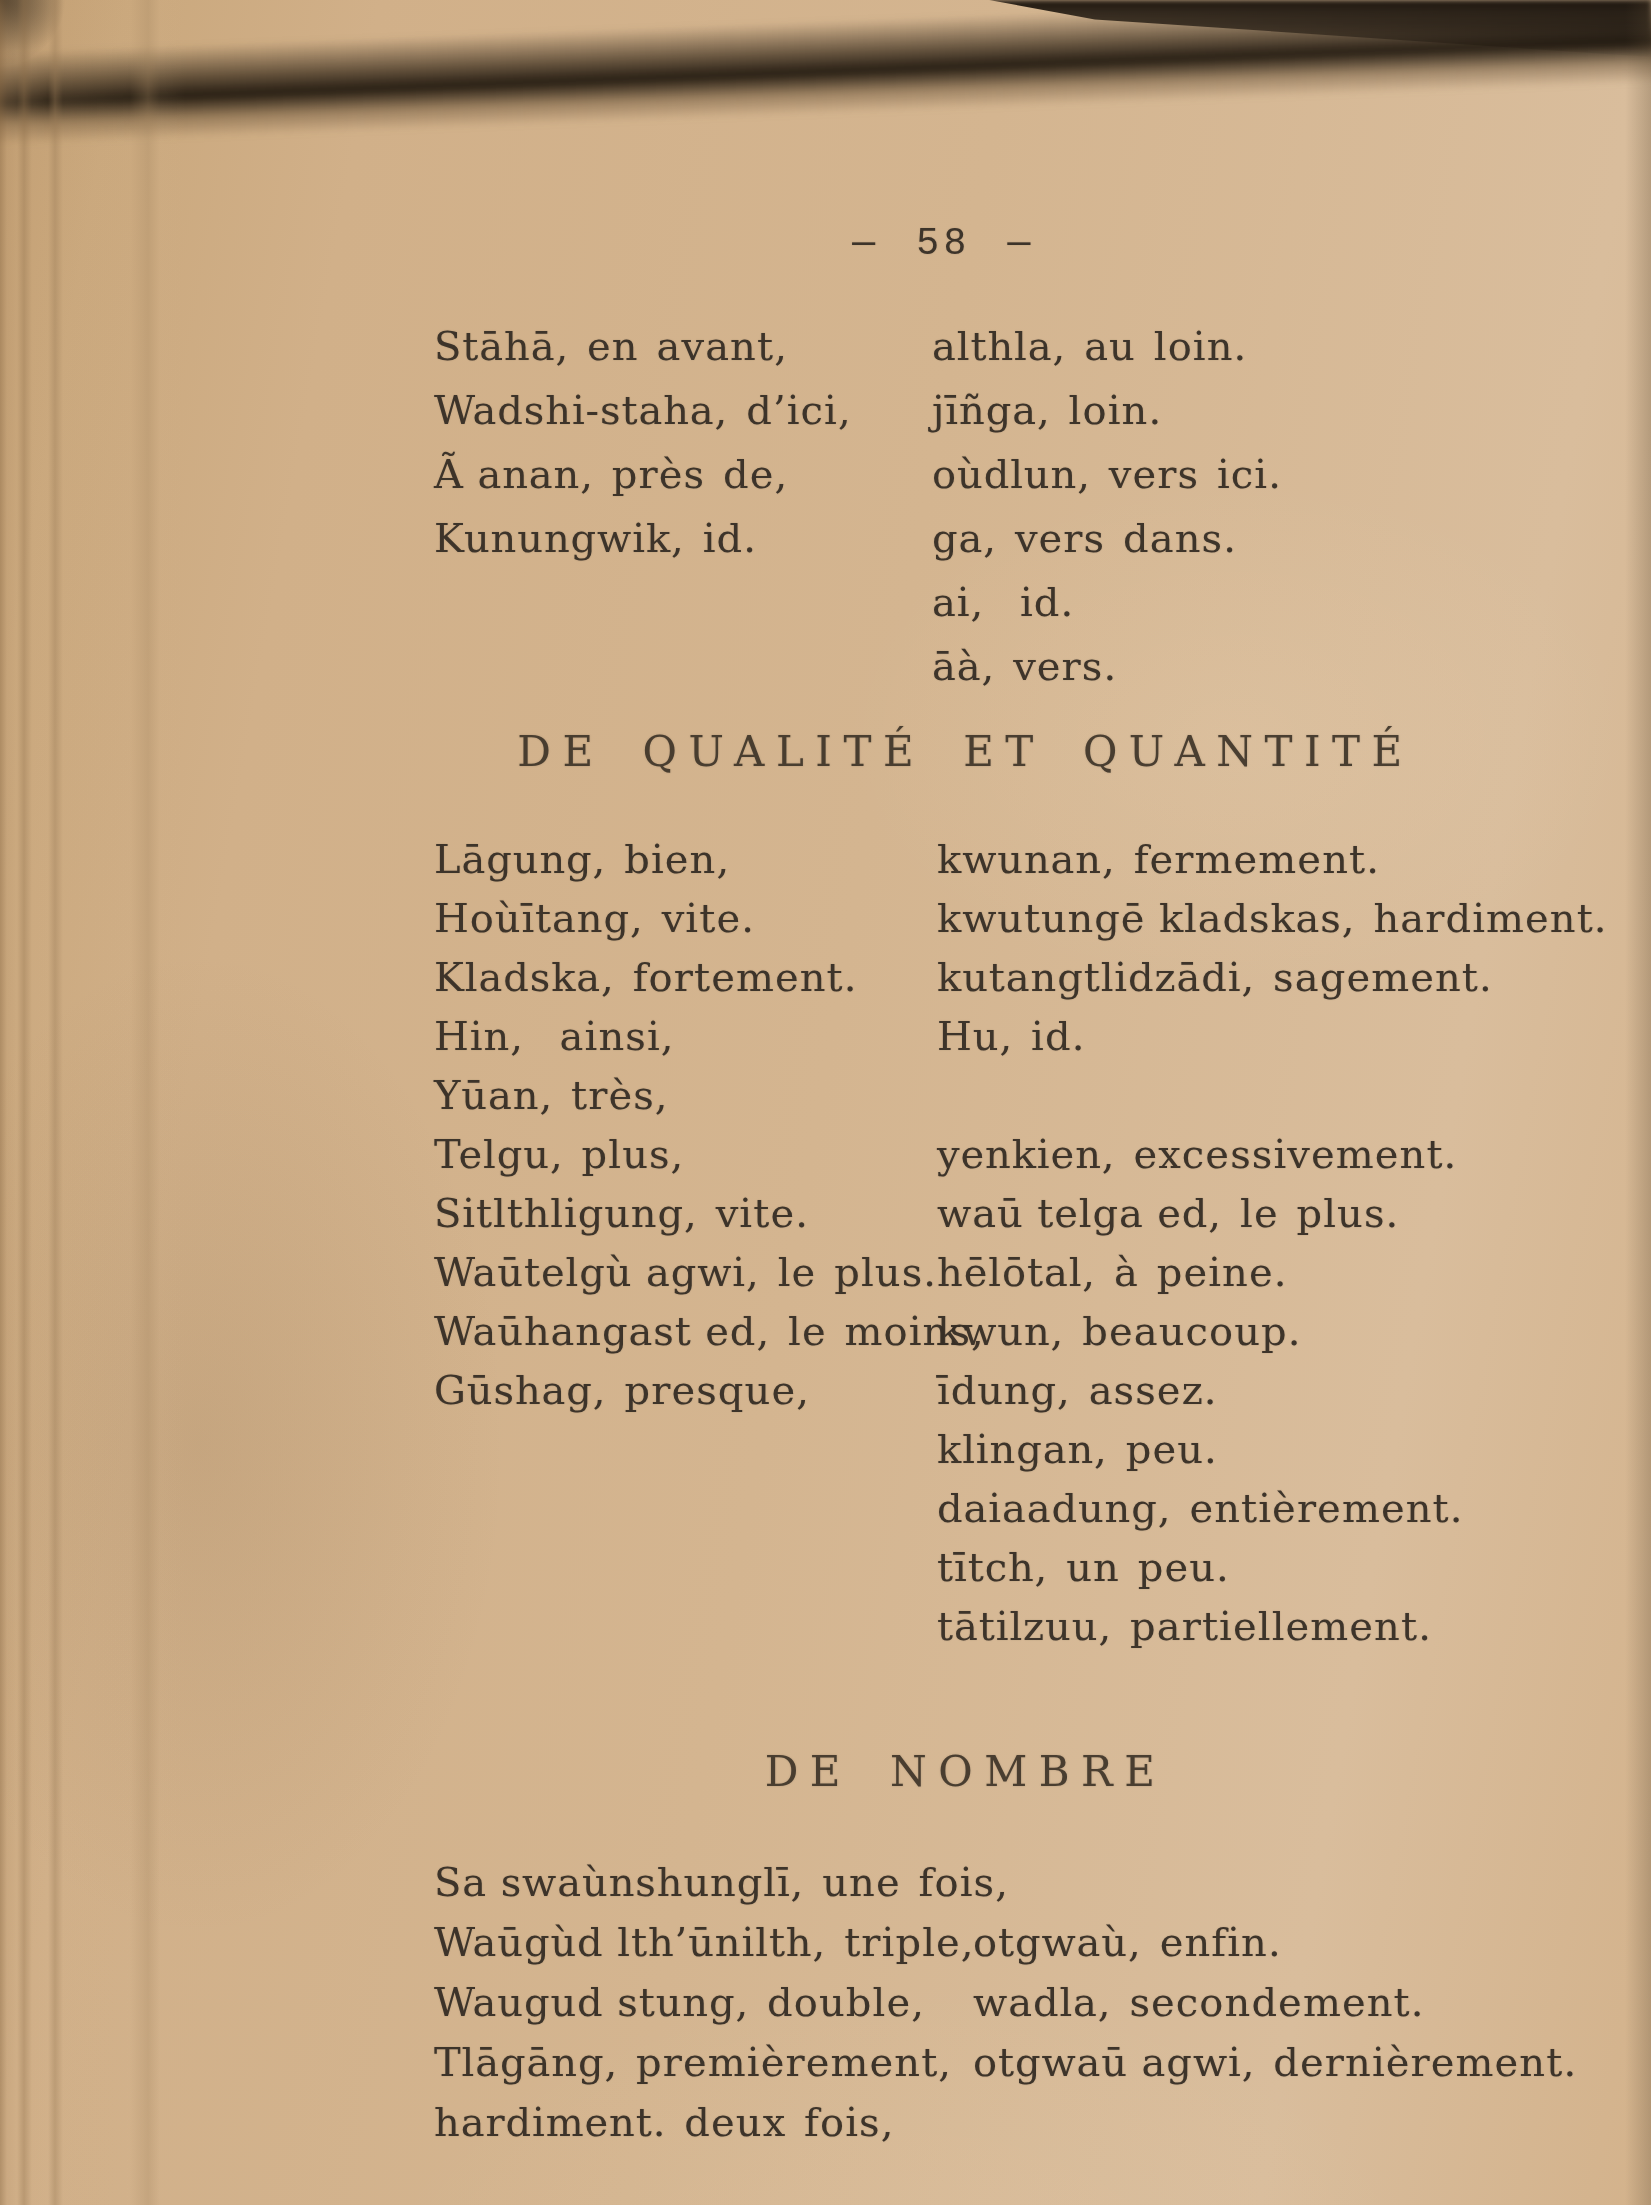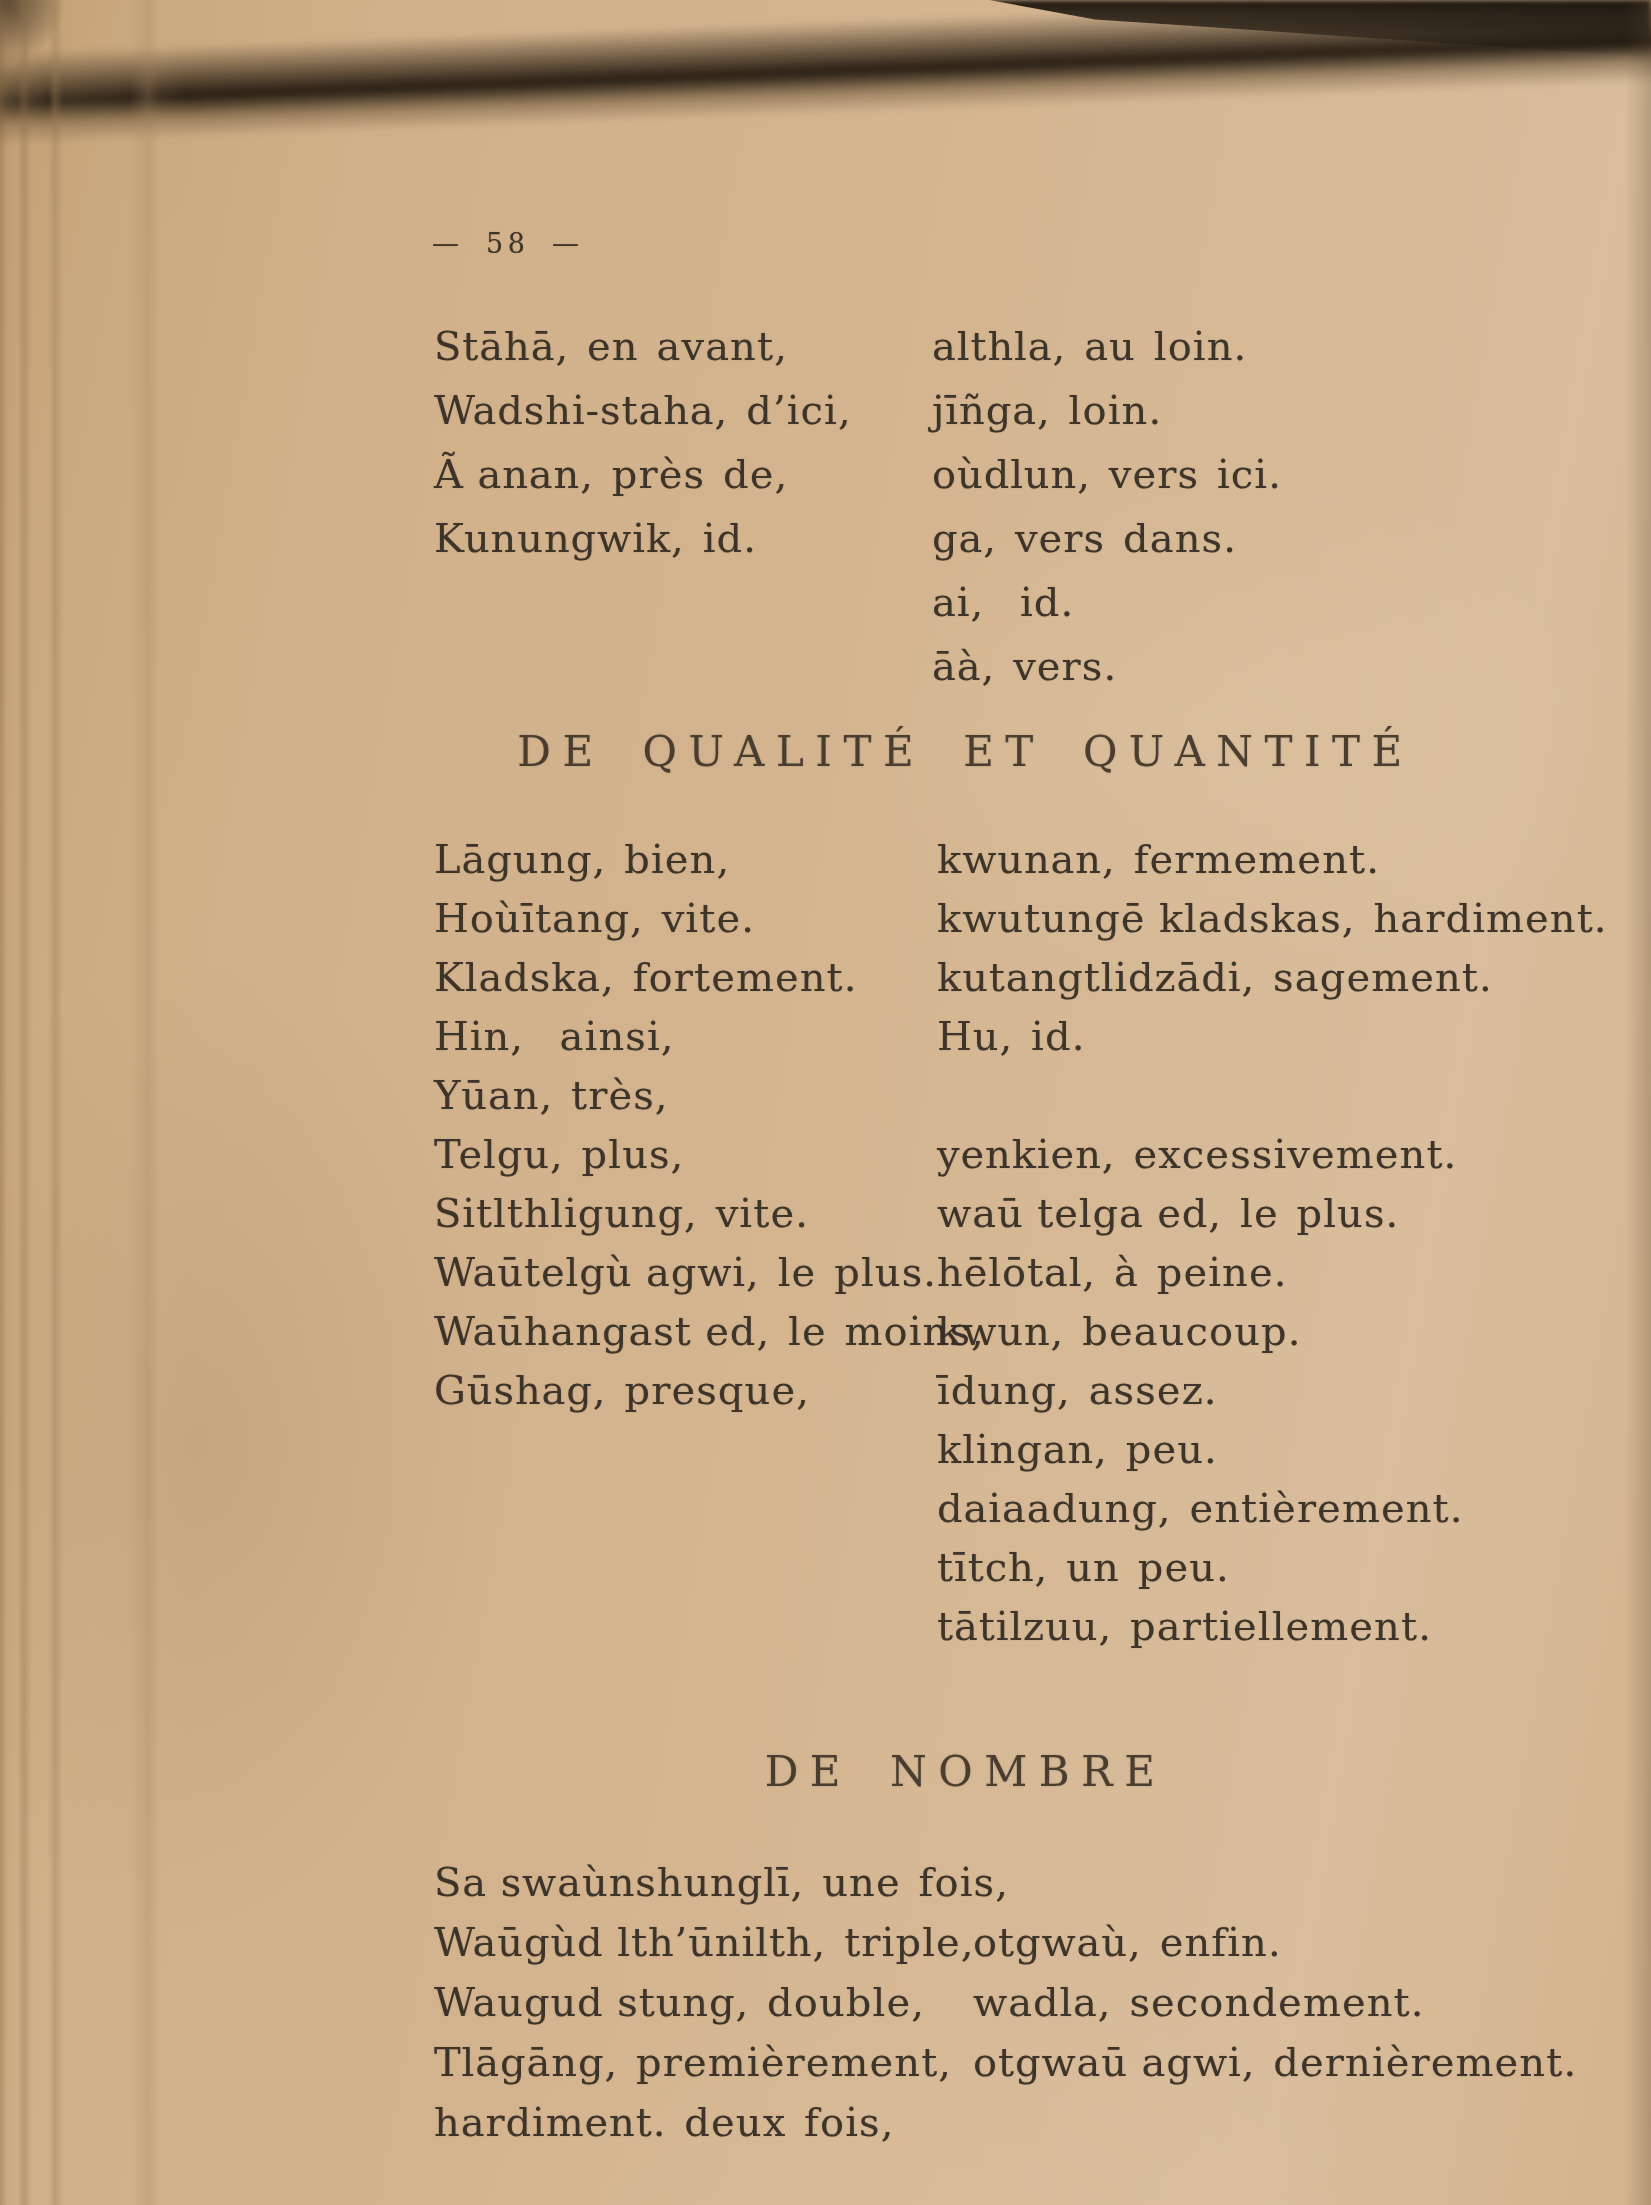--- a/index.html
+++ b/index.html
@@ -51,22 +51,22 @@
   .right-edge {
     position: absolute; top: 0; right: 0; width: 26.5px; height: 100%;
     background: linear-gradient(to right, rgba(90,74,52,0), rgba(90,74,52,0.28));
   }
 
   
   .ink { color: rgba(54,46,37,0.94); text-shadow: 0 0 1.3px rgba(54,46,37,0.28); }
 
   .page-number {
     position: absolute; left: 432px; width: 1023px; top: 215px; height: 57px;
-    line-height: 57px; text-align: left;
-    font-size: 27px; letter-spacing: 4.4px; word-spacing: 9.7px;
+    line-height: 57px; text-align: center;
+    font-size: 38px; letter-spacing: 4.4px; word-spacing: 9.7px; font-family: Liberation Mono, monospace;
   }
 
   .heading {
     position: absolute; left: 432px; width: 1067px; margin: 0;
     text-align: center; font-weight: normal;
     font-size: 42px; letter-spacing: 11.5px; word-spacing: 13.2px;
     color: rgba(58,49,38,0.88); text-shadow: 0 0 1.8px rgba(58,49,38,0.25);
   }
   .h-quality { top: 727px; }
   .h-number  { top: 1747px; }

